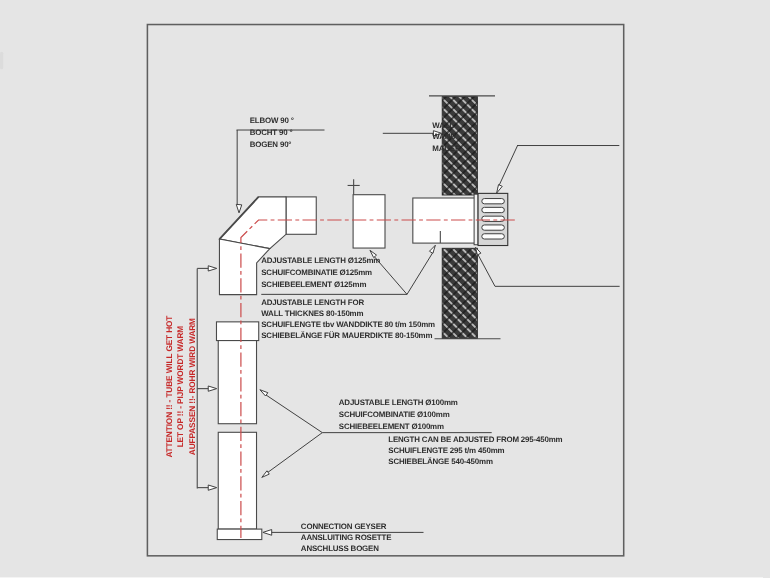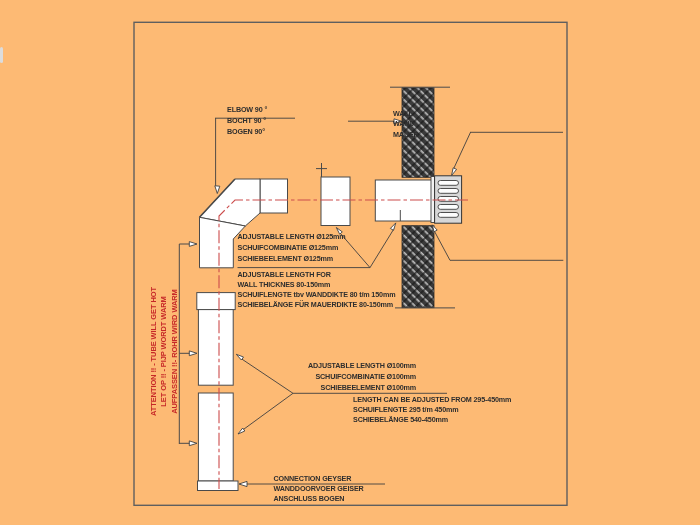--- a/index.html
+++ b/index.html
@@ -1,28 +1,28 @@
 <!DOCTYPE html>
 <html><head>
 <meta charset="utf-8">
 <style>
   html,body{margin:0;padding:0;background:#ffffff;}
-  #stage{position:relative;width:700px;height:525px;background:#fdba74;overflow:hidden;
+  #stage{position:relative;width:700px;height:525px;background:#e5e5e5;overflow:hidden;
          font-family:"Liberation Sans", sans-serif;}
   svg{position:absolute;left:0;top:0;}
   .lbl{position:absolute;font-weight:bold;font-size:7.2px;letter-spacing:-0.15px;
        line-height:10.3px;color:#2e2e2e;white-space:nowrap;}
   .lbl div{white-space:nowrap;}
   .lbl-elbow{left:227px;top:103.5px;line-height:11.4px;}
   .lbl-wall{left:357px;top:108.8px;line-height:10.4px;margin-left:36px;}
   .lbl-terminal{left:470px;top:121.5px;line-height:9.8px;}
   .lbl-adj125{left:237.5px;top:230.5px;line-height:11.4px;}
   .lbl-adjwall{left:237.5px;top:270.3px;line-height:10px;}
   .lbl-seal{left:451.5px;top:247.3px;line-height:10.6px;}
-  .lbl-adj100{left:308px;top:360px;line-height:11px;text-align:right;}
+  .lbl-adj100{left:308px;top:360px;line-height:11px;}
   .lbl-length{left:308px;top:395.2px;line-height:9.7px;margin-left:45px;}
   .lbl-connection{left:273.5px;top:474.3px;line-height:9.7px;}
   .lbl-warning{left:92px;top:336px;width:145px;height:31px;
        transform:rotate(-90deg);color:#c62828;font-size:7.5px;
        line-height:10.3px;letter-spacing:-0.1px;text-align:center;}
   .edge-smudge{position:absolute;left:0;top:47px;width:3px;height:16px;
        background:#dcdcdc;border-radius:2px;}
 </style>
 </head>
 <body>
@@ -178,21 +178,21 @@
   </div>
 
   <div class="lbl lbl-length">
     <div>LENGTH CAN BE ADJUSTED FROM 295-450mm</div>
     <div>SCHUIFLENGTE 295 t/m 450mm</div>
     <div>SCHIEBELÄNGE 540-450mm</div>
   </div>
 
   <div class="lbl lbl-connection">
     <div>CONNECTION GEYSER</div>
-    <div>WANDDOORVOER GEISER</div>
+    <div>AANSLUITING ROSETTE</div>
     <div>ANSCHLUSS BOGEN</div>
   </div>
 
   <div class="lbl lbl-warning">
     <div>ATTENTION !! - TUBE WILL GET HOT</div>
     <div>LET OP !! - PIJP WORDT WARM</div>
     <div>AUFPASSEN !!- ROHR WIRD WARM</div>
   </div>
 
   <div class="edge-smudge"></div>

